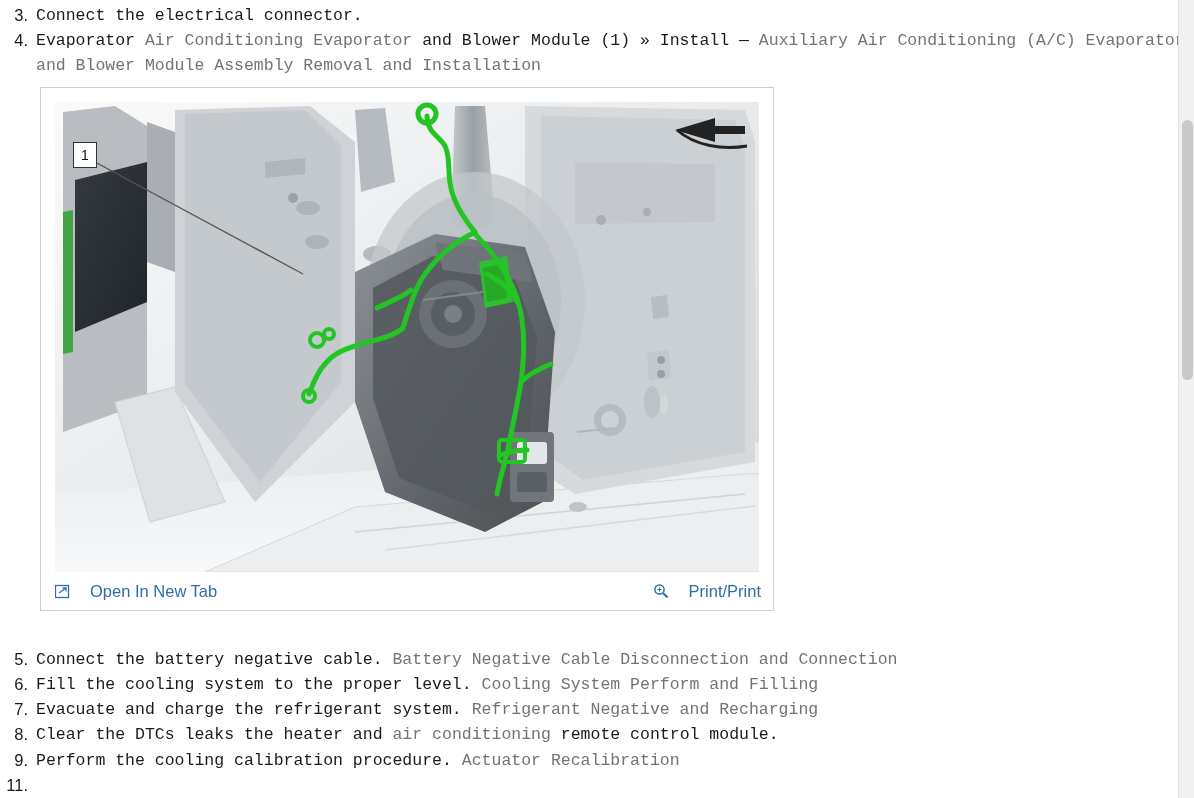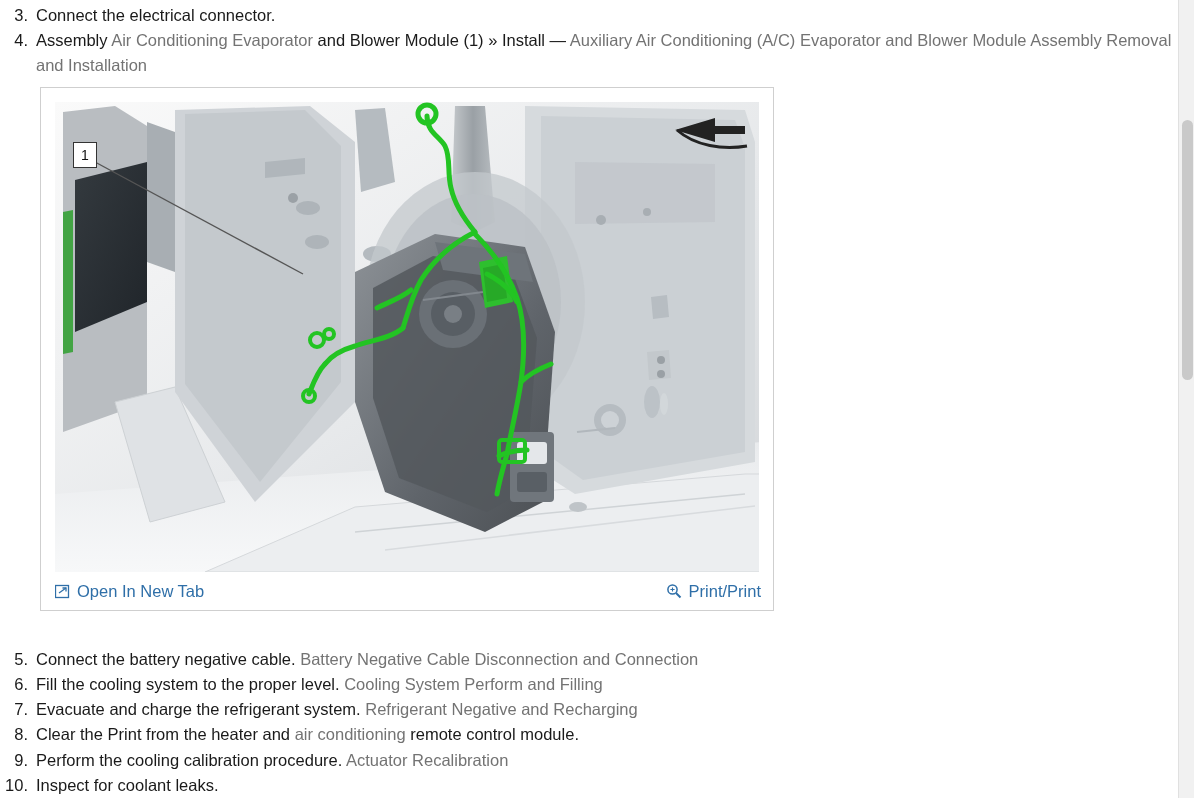--- a/index.html
+++ b/index.html
@@ -33,20 +33,21 @@
   .num {
     width: 36px;
     min-width: 36px;
     text-align: right;
     padding-right: 8px;
     box-sizing: border-box;
     color: #1a1a1a;
   }
   .txt {
     flex: 1;
+    font-family: Liberation Mono, monospace;
   }
   a.lnk, .lnk {
     color: #737373;
     text-decoration: none;
     cursor: pointer;
   }
 
   
   .top-block { padding-top: 3px; }
 
@@ -70,21 +71,21 @@
     height: 38px;
     display: flex;
     align-items: center;
     justify-content: space-between;
     padding: 0 12px 0 14px;
     box-sizing: border-box;
   }
   .bar-link {
     display: flex;
     align-items: center;
-    gap: 7px;
+    gap: 20px;
     color: #2f6fa8;
     font-size: 16.5px;
     cursor: pointer;
   }
   .bar-link svg { display: block; }
 
   
   .bottom-block {
     margin-top: 36px;
   }
@@ -130,21 +131,21 @@
 <div class="doc">
 
   <div class="top-block">
     <ol class="steps" id="top-steps">
         <li>
           <span class="num">3.</span>
           <span class="txt"><span>Connect the electrical connector.</span></span>
         </li>
         <li>
           <span class="num">4.</span>
-          <span class="txt"><span>Assembly </span><a class="lnk" href="#">Air Conditioning Evaporator</a><span> and Blower Module (1) » Install — </span><a class="lnk" href="#">Auxiliary Air Conditioning (A/C) Evaporator and Blower Module Assembly Removal and Installation</a></span>
+          <span class="txt"><span>Evaporator </span><a class="lnk" href="#">Air Conditioning Evaporator</a><span> and Blower Module (1) » Install — </span><a class="lnk" href="#">Auxiliary Air Conditioning (A/C) Evaporator and Blower Module Assembly Removal and Installation</a></span>
         </li>
       </ol>
   </div>
 
   <div class="figure-wrap">
     <div class="figure-img">
 
       
       <svg width="706" height="470" viewBox="0 0 706 470">
         <defs>
@@ -299,29 +300,25 @@
         <li>
           <span class="num">6.</span>
           <span class="txt"><span>Fill the cooling system to the proper level. </span><a class="lnk" href="#">Cooling System Perform and Filling</a></span>
         </li>
         <li>
           <span class="num">7.</span>
           <span class="txt"><span>Evacuate and charge the refrigerant system. </span><a class="lnk" href="#">Refrigerant Negative and Recharging</a></span>
         </li>
         <li>
           <span class="num">8.</span>
-          <span class="txt"><span>Clear the Print from the heater and </span><a class="lnk" href="#">air conditioning</a><span> remote control module.</span></span>
+          <span class="txt"><span>Clear the DTCs leaks the heater and </span><a class="lnk" href="#">air conditioning</a><span> remote control module.</span></span>
         </li>
         <li>
           <span class="num">9.</span>
           <span class="txt"><span>Perform the cooling calibration procedure. </span><a class="lnk" href="#">Actuator Recalibration</a></span>
-        </li>
-        <li>
-          <span class="num">10.</span>
-          <span class="txt"><span>Inspect for coolant leaks.</span></span>
         </li>
         <li>
           <span class="num">11.</span>
           <span class="txt"></span>
         </li>
       </ol>
   </div>
 
 </div>
 

